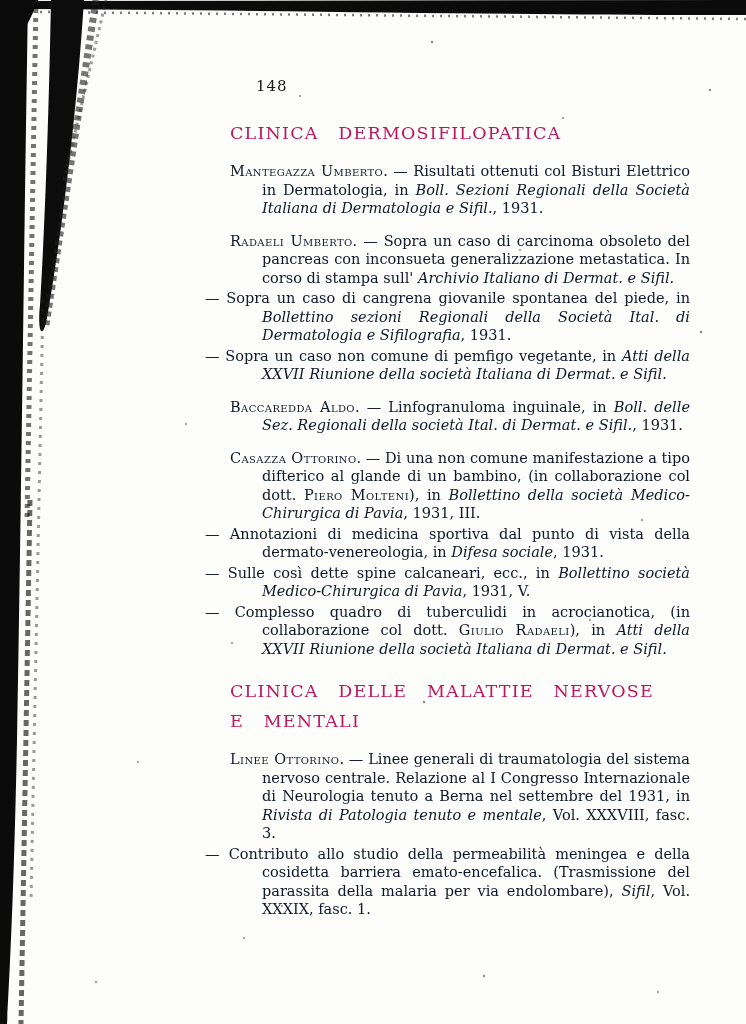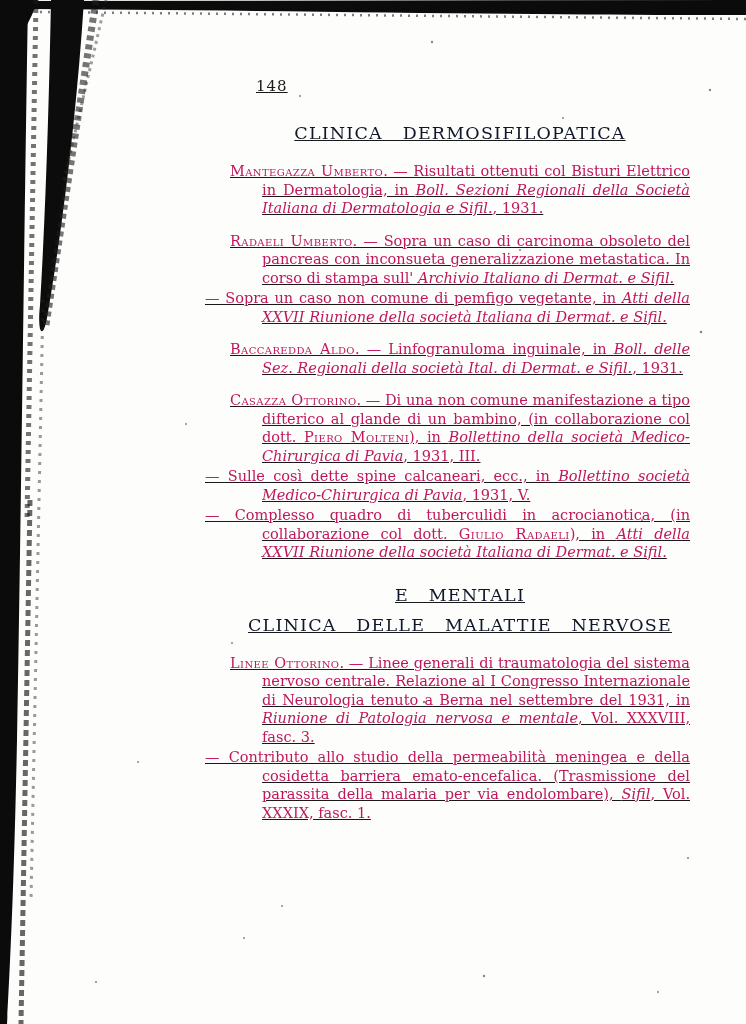--- a/index.html
+++ b/index.html
@@ -18,47 +18,46 @@
   }
   .artifacts {
     position: absolute; left: 0; top: 0;
     width: 746px; height: 1024px;
     pointer-events: none;
   }
   .content {
     position: absolute;
     left: 230px; top: 62px;
     width: 460px;
-    text-decoration: underline;
   }
   .page-number {
     margin: 14px 0 0 26px;
     font-size: 15px;
     letter-spacing: 1px;
     line-height: 20px;
   }
   .section-heading { margin: 22px 0 2px 0; }
   .section + .section .section-heading { margin-top: 18px; margin-bottom: 4px; }
   .section-heading-line {
-    text-align: center;
+    text-align: left;
     font-size: 17.5px;
     letter-spacing: 1.2px;
     word-spacing: 13px;
     line-height: 30px;
-    color: #0f172a;
+    color: #be185d;
     white-space: nowrap;
   }
   .entry {
     margin: 2px 0 0 0;
     padding-left: 32px;
     text-indent: -32px;
     font-size: 14.5px;
     line-height: 18.5px;
     text-align: justify;
-    color: #be185d;
+    color: #0f172a;
   }
   .entry.group-start { margin-top: 14px; }
   .entry.dash { text-indent: -57px; }
   .sc { font-variant: small-caps; letter-spacing: 0.4px; }
   .i  { font-style: italic; }
   .n  { font-style: normal; }
 </style>
 </head>
 <body>
 
@@ -105,30 +104,32 @@
 
   <div class="content">
     <div class="page-number">148</div>
     <div id="bib">
         <div class="section">
           <div class="section-heading">
             <div class="section-heading-line">CLINICA DERMOSIFILOPATICA</div>
           </div>
           <p class="entry group-start"><span class="sc">Mantegazza Umberto</span><span class="n">. — Risultati ottenuti col Bisturi Elettrico in Dermatologia, in </span><span class="i">Boll. Sezioni Regionali della Società Italiana di Dermatologia e Sifil.</span><span class="n">, 1931.</span></p>
           <p class="entry group-start"><span class="sc">Radaeli Umberto</span><span class="n">. — Sopra un caso di carcinoma obsoleto del pancreas con inconsueta generalizzazione metastatica. In corso di stampa sull' </span><span class="i">Archivio Italiano di Dermat. e Sifil.</span></p>
+          <p class="entry dash"><span class="n">— Sopra un caso di cangrena giovanile spontanea del piede, in </span><span class="i">Bollettino sezioni Regionali della Società Ital. di Dermatologia e Sifilografia</span><span class="n">, 1931.</span></p>
           <p class="entry dash"><span class="n">— Sopra un caso non comune di pemfigo vegetante, in </span><span class="i">Atti della XXVII Riunione della società Italiana di Dermat. e Sifil.</span></p>
           <p class="entry group-start"><span class="sc">Baccaredda Aldo</span><span class="n">. — Linfogranuloma inguinale, in </span><span class="i">Boll. delle Sez. Regionali della società Ital. di Dermat. e Sifil.</span><span class="n">, 1931.</span></p>
           <p class="entry group-start"><span class="sc">Casazza Ottorino</span><span class="n">. — Di una non comune manifestazione a tipo difterico al glande di un bambino, (in collaborazione col dott. </span><span class="sc">Piero Molteni</span><span class="n">), in </span><span class="i">Bollettino della società Medico-Chirurgica di Pavia</span><span class="n">, 1931, III.</span></p>
+          <p class="entry dash"><span class="n">— Annotazioni di medicina sportiva dal punto di vista della dermato-venereologia, in </span><span class="i">Difesa sociale</span><span class="n">, 1931.</span></p>
           <p class="entry dash"><span class="n">— Sulle così dette spine calcaneari, ecc., in </span><span class="i">Bollettino società Medico-Chirurgica di Pavia</span><span class="n">, 1931, V.</span></p>
           <p class="entry dash"><span class="n">— Complesso quadro di tuberculidi in acrocianotica, (in collaborazione col dott. </span><span class="sc">Giulio Radaeli</span><span class="n">), in </span><span class="i">Atti della XXVII Riunione della società Italiana di Dermat. e Sifil.</span></p>
         </div>
         <div class="section">
           <div class="section-heading">
+            <div class="section-heading-line">CLINICA DELLE MALATTIE NERVOSE</div>
             <div class="section-heading-line">E MENTALI</div>
-            <div class="section-heading-line">CLINICA DELLE MALATTIE NERVOSE</div>
           </div>
-          <p class="entry group-start"><span class="sc">Linee Ottorino</span><span class="n">. — Linee generali di traumatologia del sistema nervoso centrale. Relazione al I Congresso Internazionale di Neurologia tenuto a Berna nel settembre del 1931, in </span><span class="i">Riunione di Patologia nervosa e mentale</span><span class="n">, Vol. XXXVIII, fasc. 3.</span></p>
+          <p class="entry group-start"><span class="sc">Linee Ottorino</span><span class="n">. — Linee generali di traumatologia del sistema nervoso centrale. Relazione al I Congresso Internazionale di Neurologia tenuto a Berna nel settembre del 1931, in </span><span class="i">Rivista di Patologia tenuto e mentale</span><span class="n">, Vol. XXXVIII, fasc. 3.</span></p>
           <p class="entry dash"><span class="n">— Contributo allo studio della permeabilità meningea e della cosidetta barriera emato-encefalica. (Trasmissione del parassita della malaria per via endolombare), </span><span class="i">Sifil</span><span class="n">, Vol. XXXIX, fasc. 1.</span></p>
         </div>
       </div>
   </div>
 
 </div>
 
 </body></html>

